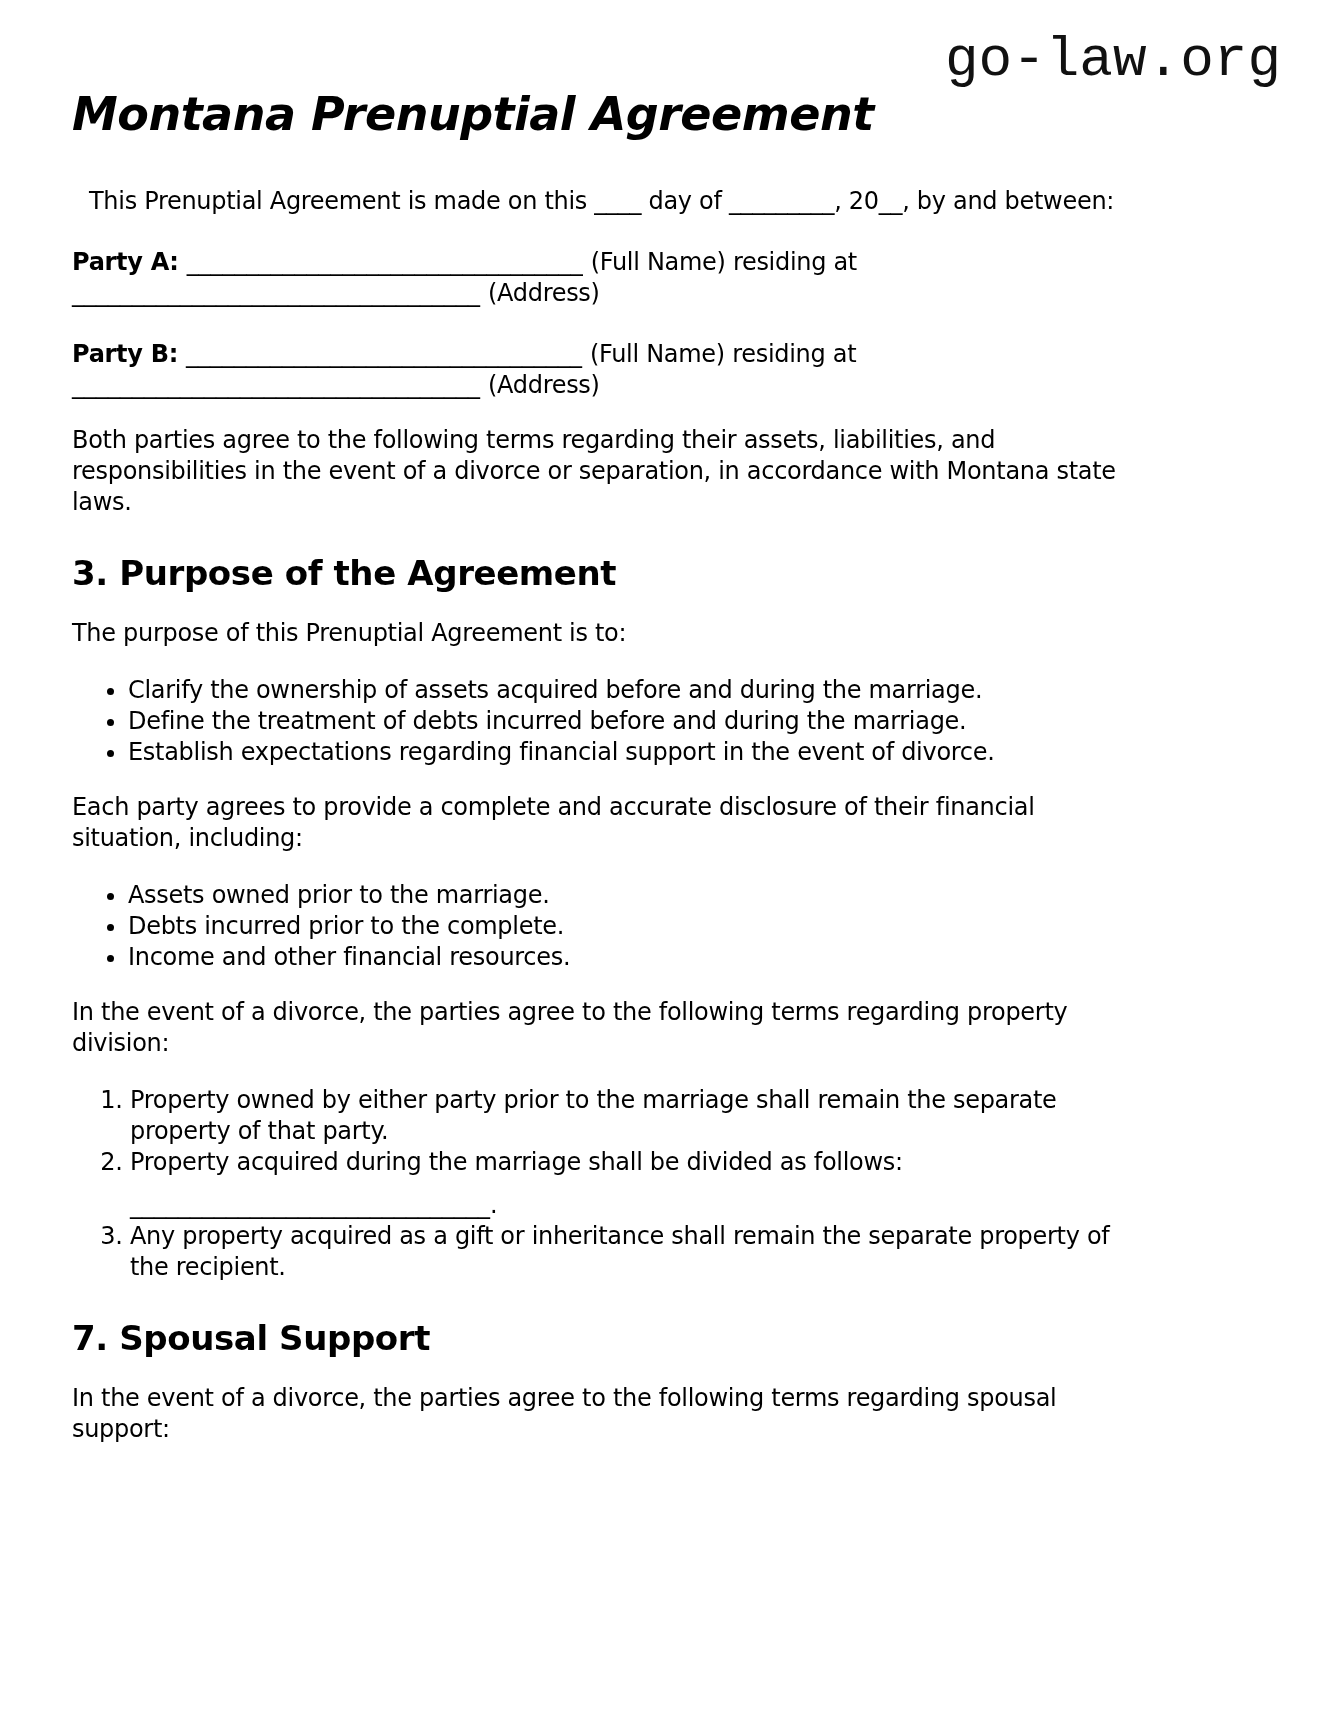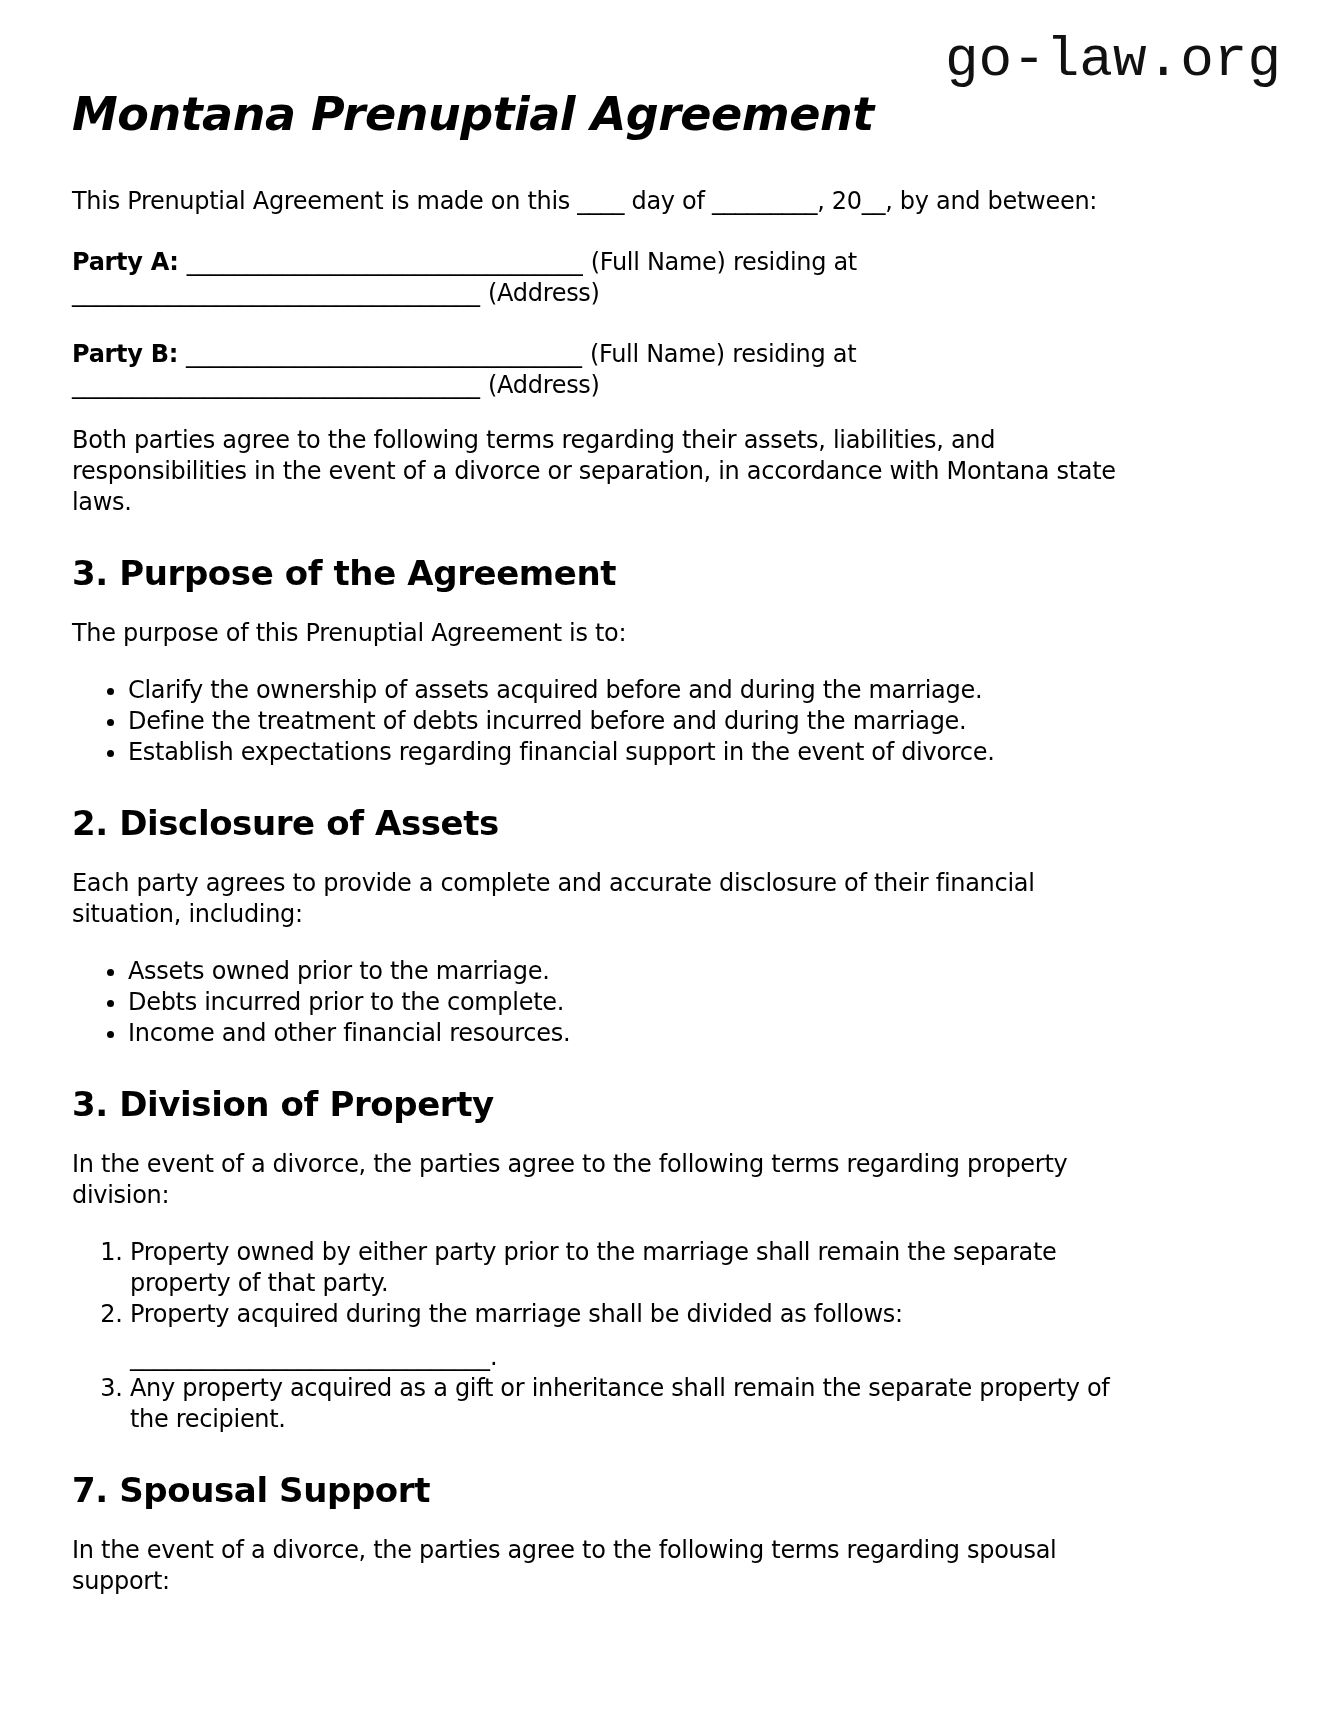--- a/index.html
+++ b/index.html
@@ -36,21 +36,21 @@
   }
   h2 {
     font-size: 34px;
     line-height: 42px;
     letter-spacing: -0.4px;
     font-weight: bold;
     margin: 34px 0 0 0;
   }
   p { margin: 24px 0 0 0; max-width: 1160px; }
   .pre { white-space: pre-line; }
-  .intro-par { margin-top: 46px; }
+  .intro-par { margin-top: 46px; margin-left: 17px; }
   .party { margin-top: 30px; }
   .party .lbl { font-weight: bold; }
   .party .blank { letter-spacing: 0; }
   .party .gap { display: inline-block; width: 8px; }
   ul, ol { margin: 26px 0 0 0; max-width: 1160px; }
   ul { padding-left: 56px; }
   ol { padding-left: 58px; }
   li { line-height: 31px; }
   li .pre { display: block; }
   .blank-line { margin-top: 12px; letter-spacing: 0; }
@@ -85,38 +85,36 @@
       <li>
           <span class="pre">Define the treatment of debts incurred before and during the marriage.</span>
         </li>
       <li>
           <span class="pre">Establish expectations regarding financial support in the event of divorce.</span>
         </li>
     </ul>
   </section>
 
   <section>
-    <h2>2. Disclosure of Assets</h2>
     <p class="pre">Each party agrees to provide a complete and accurate disclosure of their financial
 situation, including:</p>
     <ul>
       <li>
           <span class="pre">Assets owned prior to the marriage.</span>
         </li>
       <li>
           <span class="pre">Debts incurred prior to the complete.</span>
         </li>
       <li>
           <span class="pre">Income and other financial resources.</span>
         </li>
     </ul>
   </section>
 
   <section>
-    <h2>3. Division of Property</h2>
     <p class="pre">In the event of a divorce, the parties agree to the following terms regarding property
 division:</p>
     <ol>
       <li>
           <span class="pre">Property owned by either party prior to the marriage shall remain the separate
 property of that party.</span>
         </li>
       <li>
           <span class="pre">Property acquired during the marriage shall be divided as follows:</span>
           <div class="blank-line">______________________________.</div>

